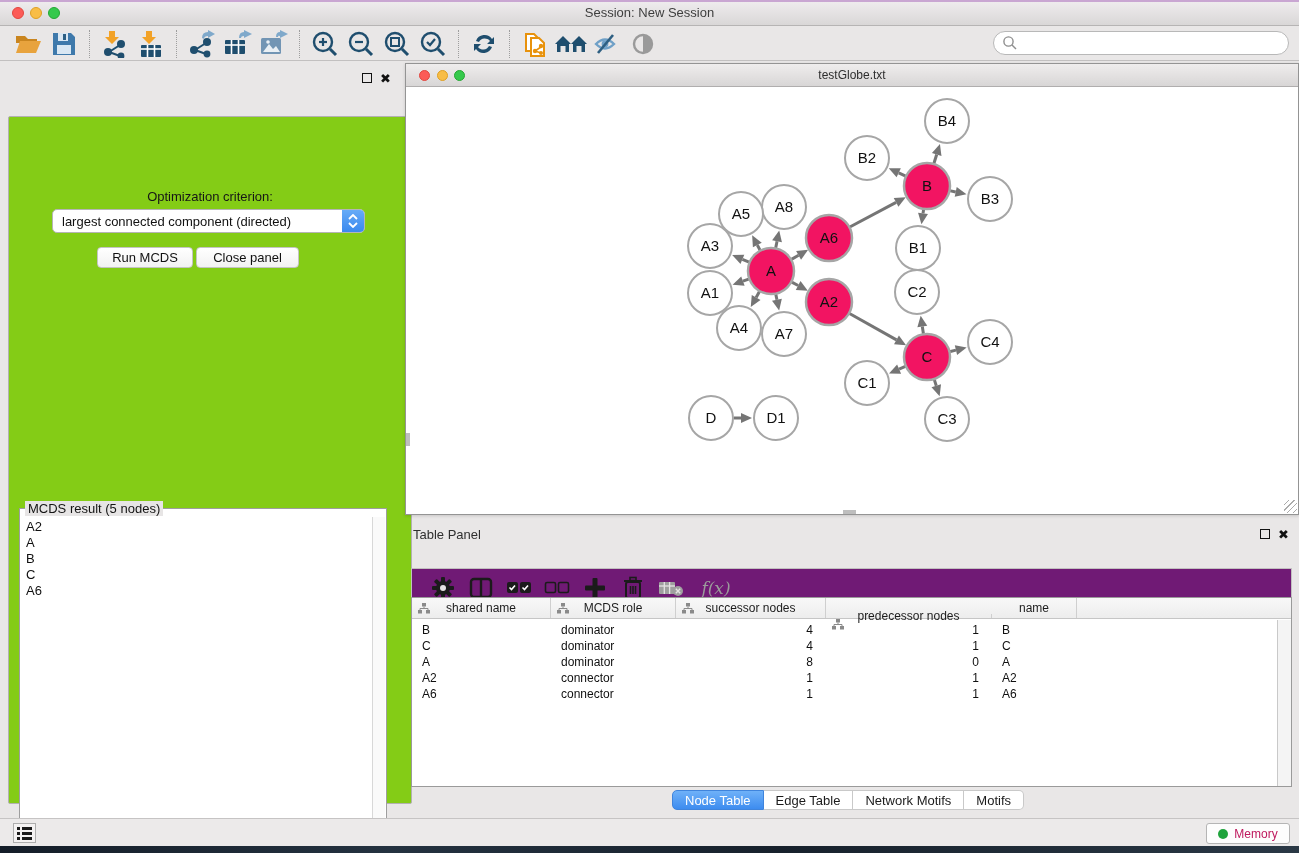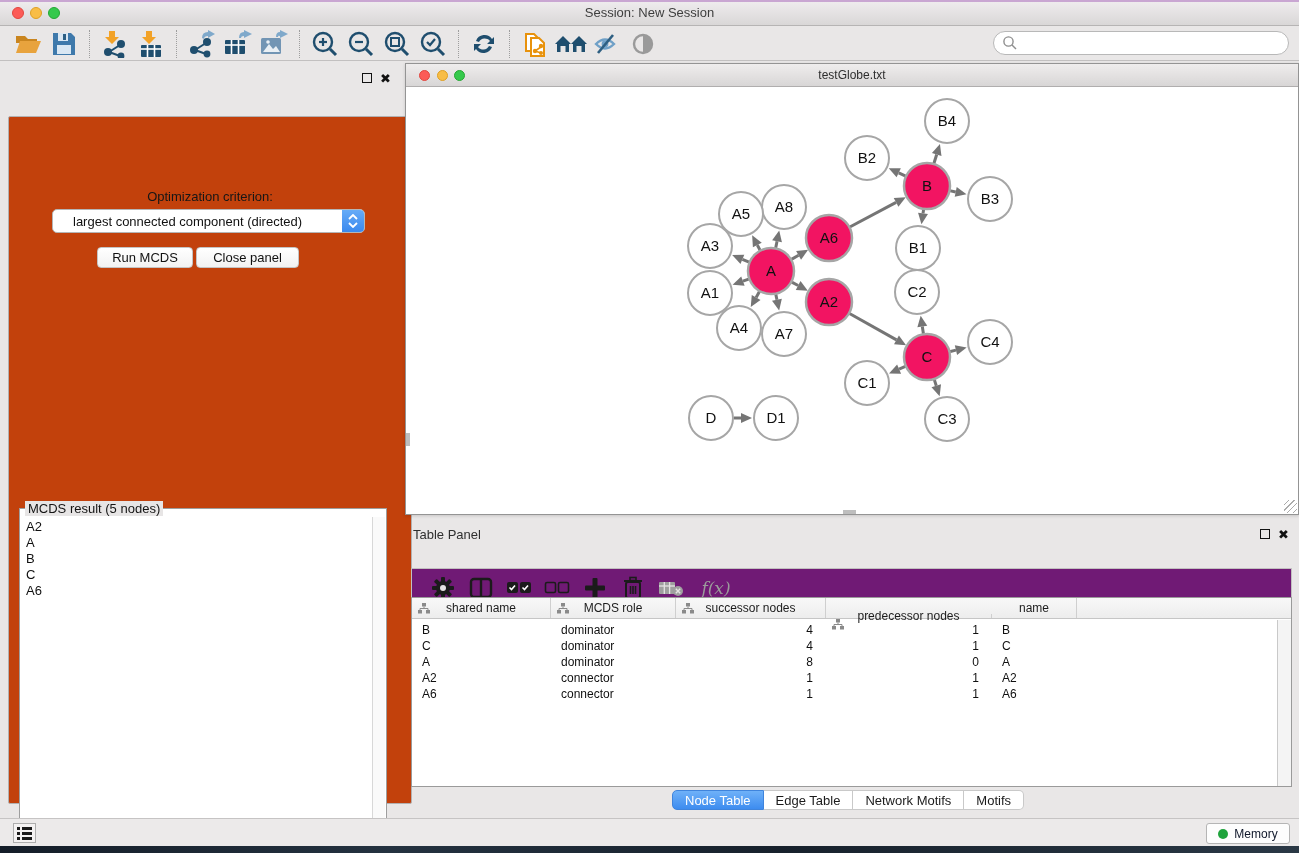--- a/index.html
+++ b/index.html
@@ -25,32 +25,32 @@
   .search-box { position:absolute; right:10px; top:4px; width:296px; height:24px; background:#FFF;
     border:1px solid #B8B8B8; border-radius:12px; display:flex; align-items:center; padding-left:8px; }
 
   
   .control-panel { position:absolute; left:4px; top:64px; width:386px; height:746px; }
   .cp-header { position:relative; height:26px; }
   .panel-title { font-size:13px; color:#2F2F2F; padding:7px 0 0 8px; }
   .panel-float { position:absolute; width:10px; height:10px; border:1.6px solid #111; background:transparent; }
   .panel-x { position:absolute; font-size:13px; font-weight:bold; color:#111; font-family:"DejaVu Sans",sans-serif; line-height:10px; }
   .cp-content { position:absolute; left:4px; top:52px; width:404px; height:688px;
-    border:1px solid #B3B1B1; border-radius:2px; background:#c2410c; }
+    border:1px solid #B3B1B1; border-radius:2px; background:#84cc16; }
   .seg { display:inline-flex; position:absolute; }
   .seg-btn { background:#FFF; border:1px solid #C9C9C9; border-left:none; font-size:13px; color:#1B1B1B;
     height:20px; display:flex; align-items:center; padding:0 12px; }
   .seg-btn:first-child { border-left:1px solid #C9C9C9; border-radius:5px 0 0 5px; }
   .seg-btn:last-child { border-radius:0 5px 5px 0; }
   .seg-btn.selected { background:linear-gradient(#6FB1F8,#3D8CEF); color:#FFF; border-color:#3F84DC; }
   .cp-tabs { left:77px; top:31px; }
   .opt-label { position:absolute; left:0; right:0; top:72px; text-align:center; font-size:13px; color:#161616; }
   .popup { position:absolute; left:43px; top:92px; width:313px; height:24px; background:#FFF;
     border:1px solid #B5B5B5; border-radius:5px; font-size:13px; color:#111;
-    display:flex; align-items:center; padding-left:20px; }
+    display:flex; align-items:center; padding-left:9px; }
   .popup-stepper { position:absolute; right:0; top:0; width:22px; height:22px; border-radius:0 4px 4px 0;
     background:linear-gradient(#66ABF7,#3A89EE); display:flex; flex-direction:column;
     align-items:center; justify-content:center; gap:2px; }
   .mac-btn { position:absolute; height:21px; background:linear-gradient(#FFFFFF,#F2F2F2);
     border:1px solid #C4C4C4; border-radius:4px; font-size:13px; color:#111;
     display:flex; align-items:center; justify-content:center; }
   .result-box { position:absolute; left:10px; top:391px; width:368px; height:345px;
     border:1px solid #9E9E9E; background:#FFF;text-decoration:underline; }
   .result-legend { position:absolute; top:-8px; left:5px; background:#E7E5E5; padding:0 3px;
     font-size:13px; color:#141414; }
@@ -97,21 +97,21 @@
     background:#F4F4F4; border-left:1px solid #C9C9C9; }
   .tp-tabs { left:267px; top:270px; }
 
   
   .statusbar { position:absolute; left:0; top:818px; width:1299px; height:28px; background:#ECEAEA;
     border-top:1px solid #C6C4C4; }
   .list-btn { position:absolute; left:13px; top:4px; width:23px; height:20px; background:#F4F2F2;
     border:1px solid #ADADAD; display:flex; align-items:center; justify-content:center; }
   .memory-btn { position:absolute; right:9px; top:4px; width:84px; height:21px; background:#FDFDFD;
     border:1px solid #B5B5B5; border-radius:3px; display:flex; align-items:center;
-    justify-content:center; gap:6px; font-size:12px; color:#0f172a; }
+    justify-content:center; gap:6px; font-size:12px; color:#be185d; }
   .memory-dot { width:10px; height:10px; border-radius:50%; background:#1FA33C; }
   .desktop-strip { position:absolute; left:0; top:846px; width:1299px; height:7px;
     background:linear-gradient(90deg,#141D28,#243240 30%,#17212C 60%,#2A3845); }
 </style>
 </head>
 <body>
 
 <div class="titlebar">
   <span class="tl red"></span>
   <span class="tl yellow"></span>

